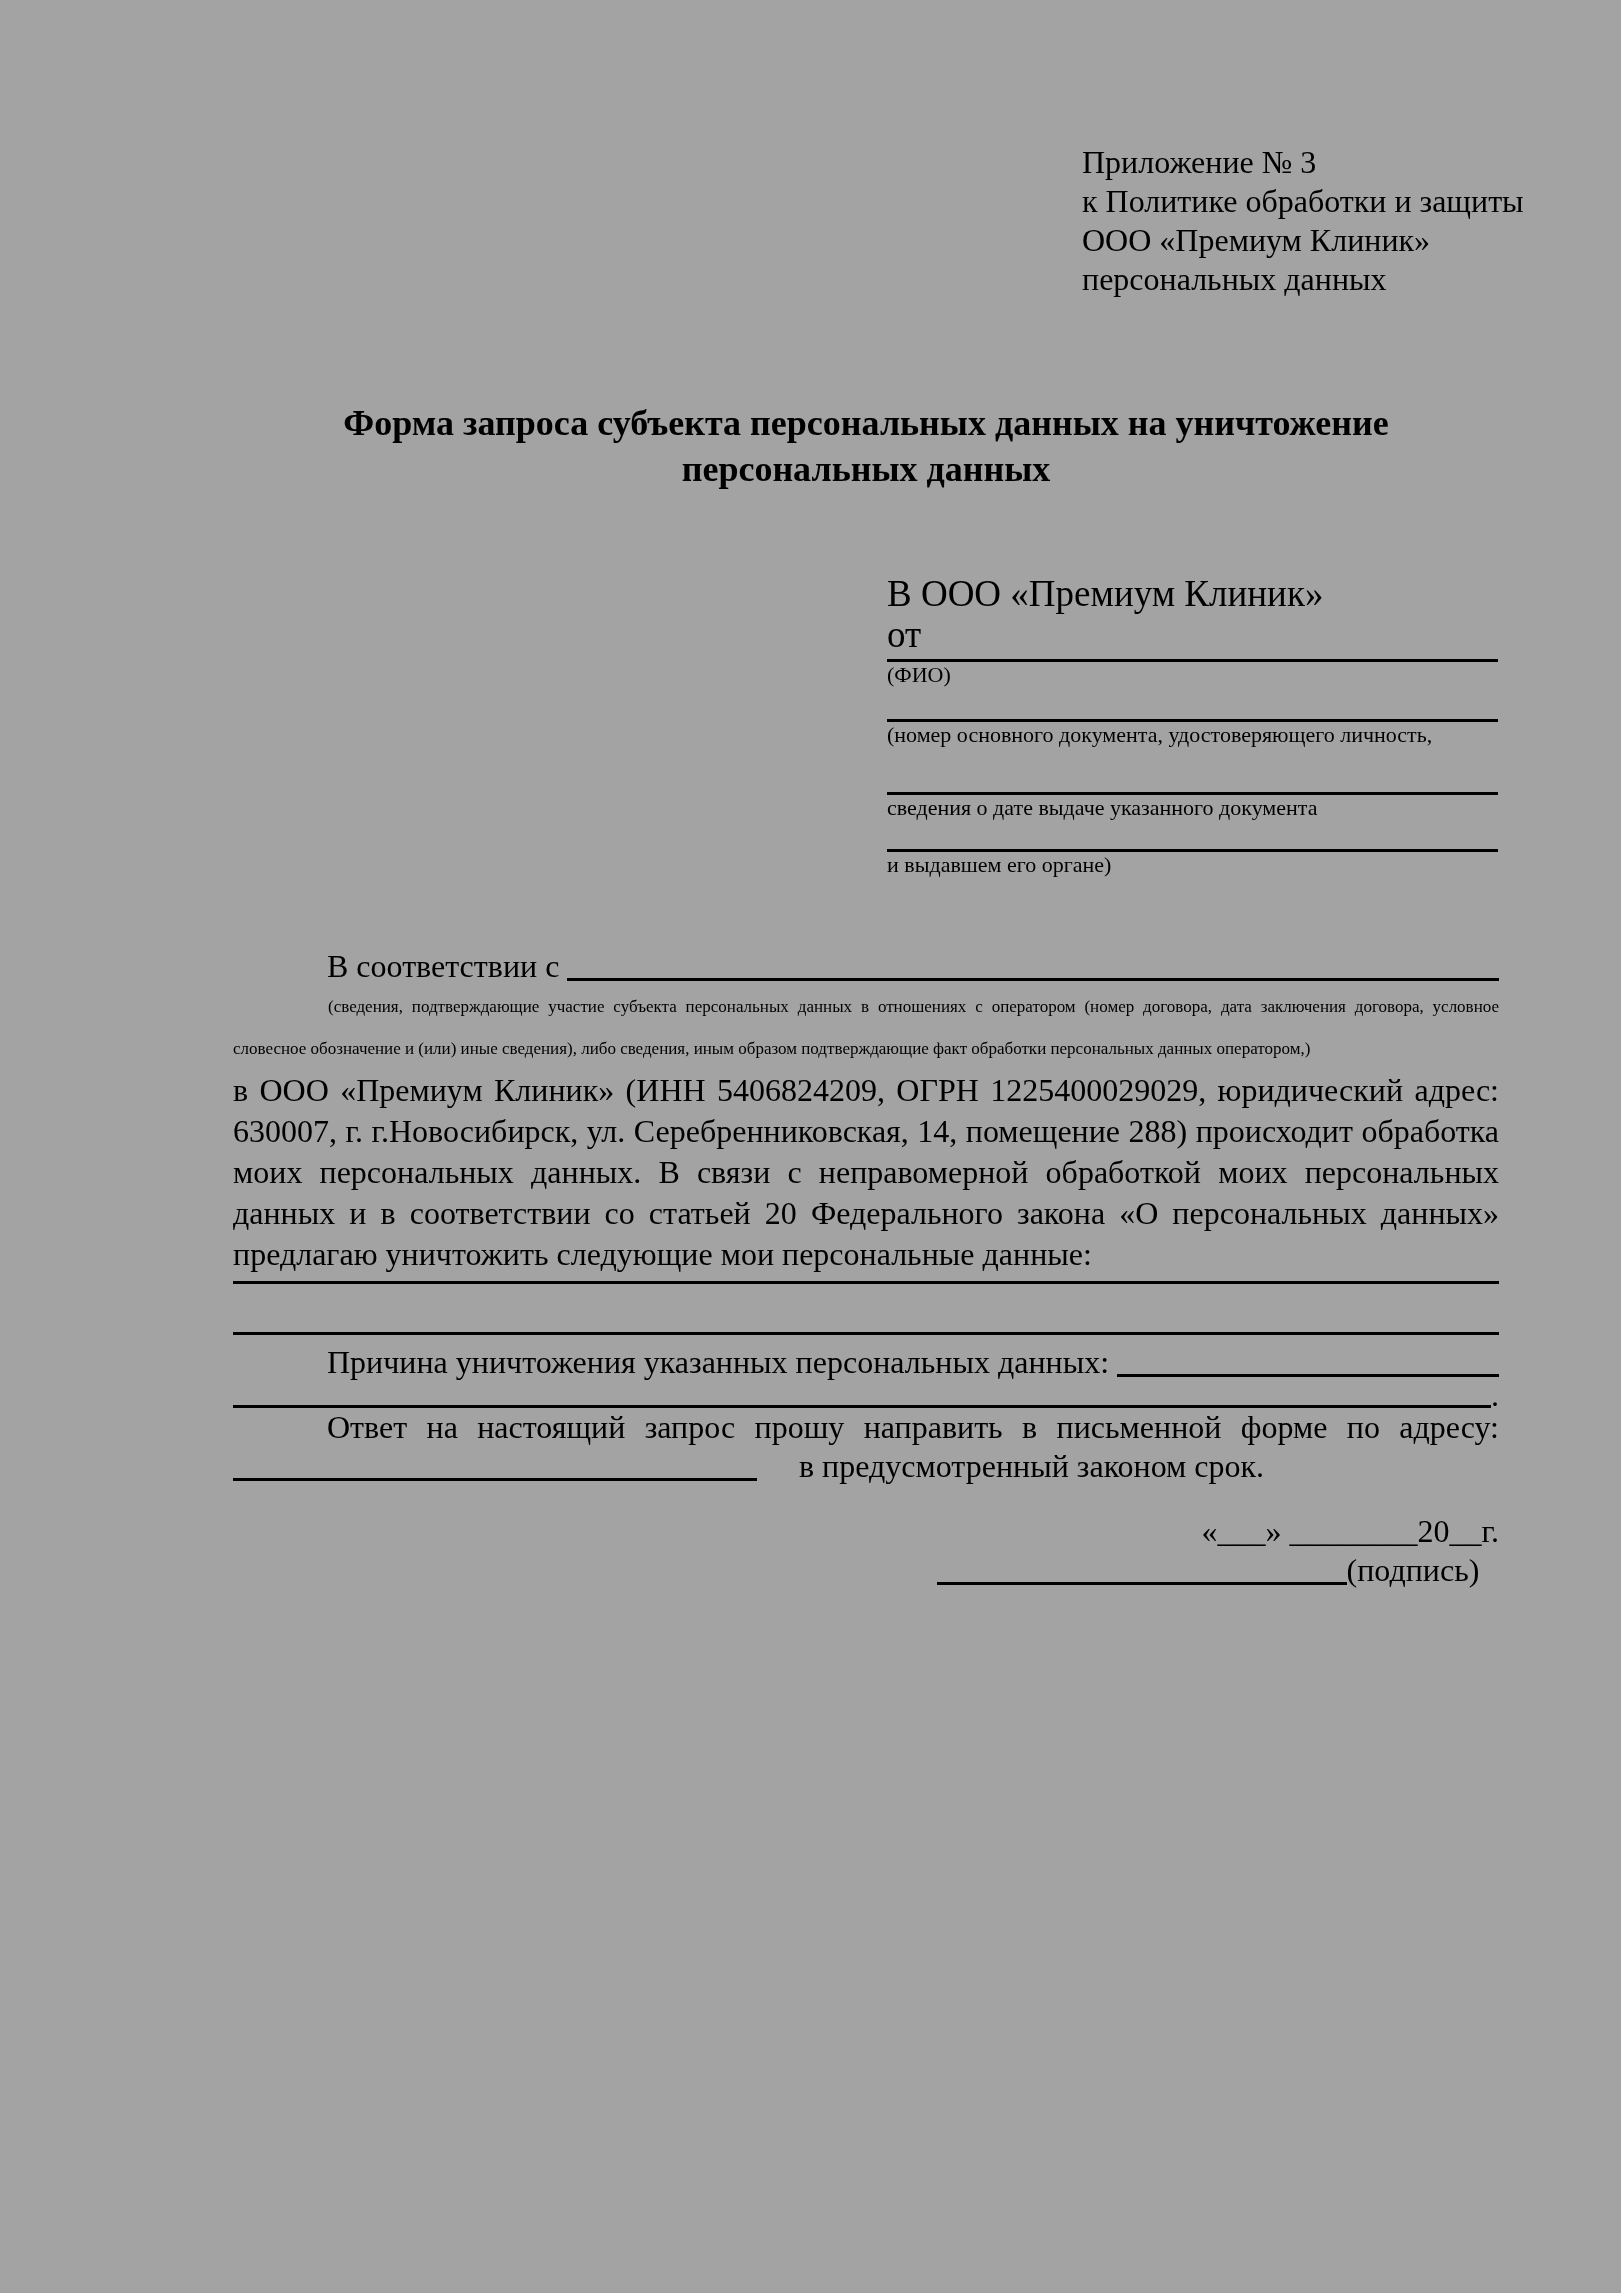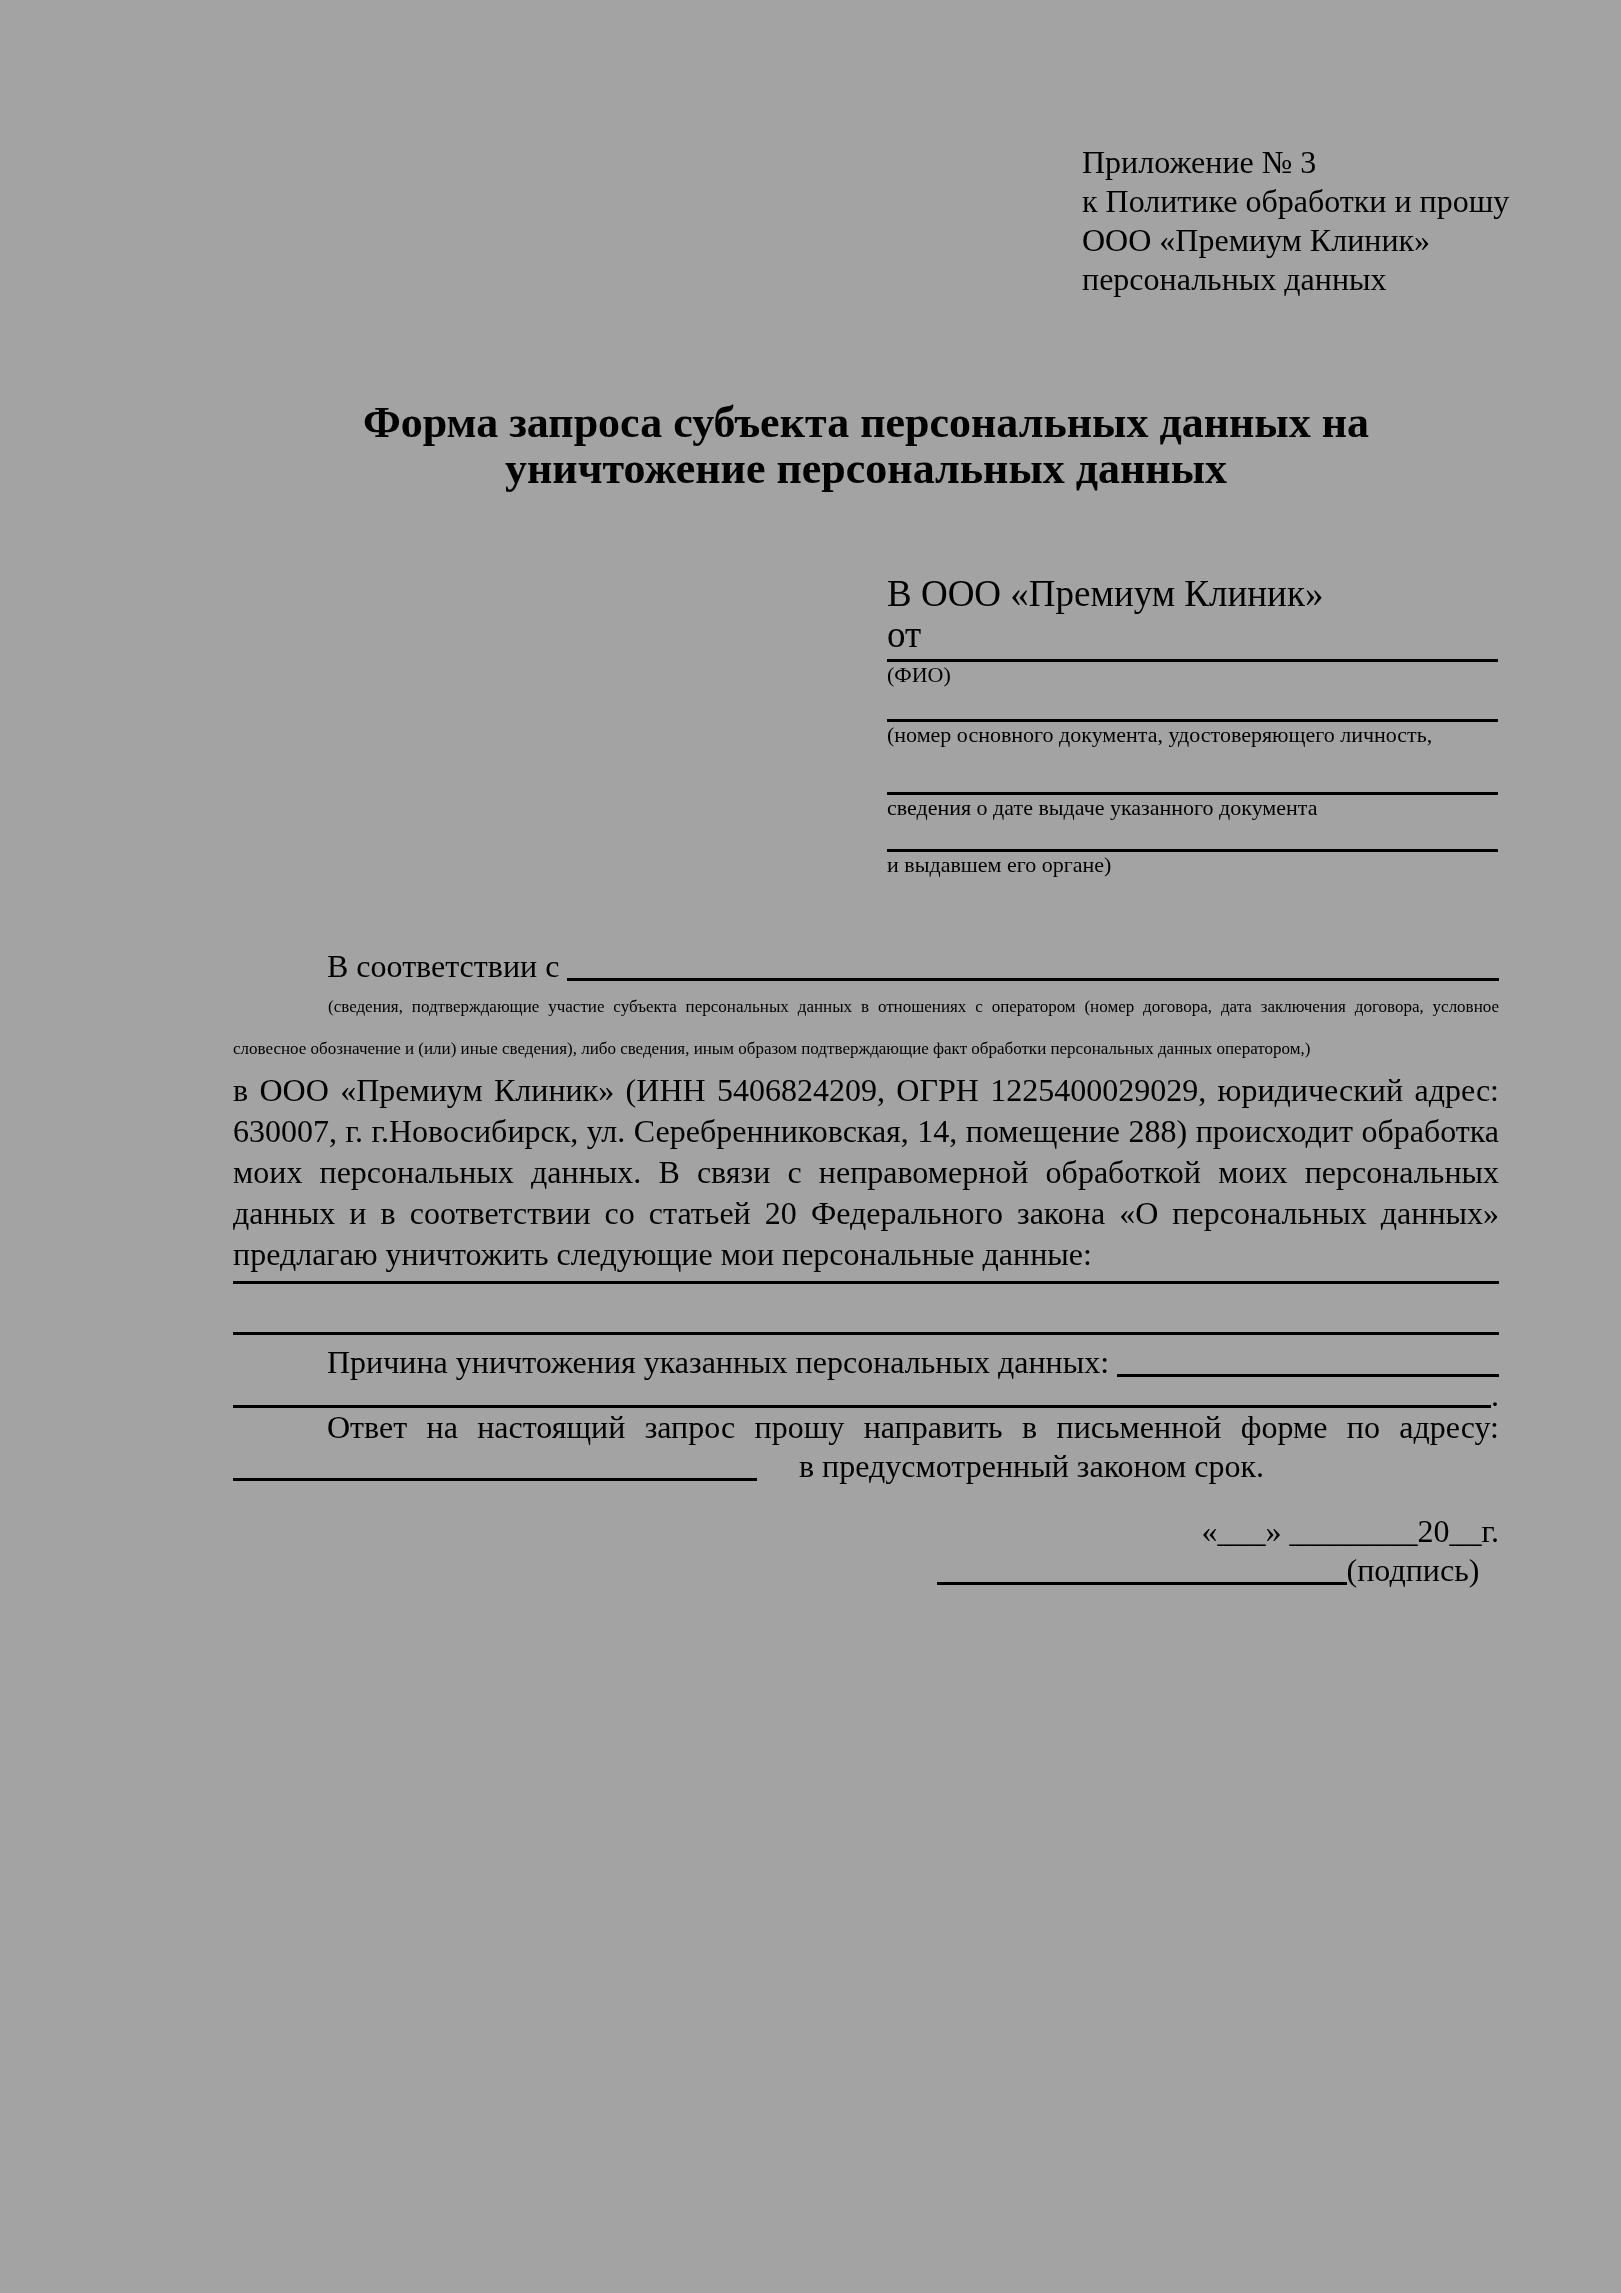--- a/index.html
+++ b/index.html
@@ -14,21 +14,21 @@
   }
   
   .appendix{
     position:absolute;top:143px;left:1082px;
     font-size:32px;line-height:39px;white-space:nowrap;
   }
   .appendix span{display:block;}
   
   .title{
     position:absolute;top:400px;left:233px;width:1266px;
-    font-size:44px;line-height:46px;font-weight:bold;text-align:center;
+    font-size:36px;line-height:46px;font-weight:bold;text-align:center;
   }
   
   .addressee{position:absolute;top:572px;left:887px;width:611px;}
   .addr-to{font-size:37px;line-height:43px;white-space:nowrap;}
   .addr-from{font-size:37px;line-height:39px;}
   .blank{border-bottom:3.9px solid #000;}
   .b1{height:4.9px;}
   .b2{height:31px;}
   .b3{height:43px;}
   .b4{height:27.4px;}
@@ -57,21 +57,21 @@
   .sig-blank{width:410px;border-bottom:3.9px solid #000;margin-bottom:4.9px;}
   .sig-cap{white-space:nowrap;}
 </style>
 </head>
 <body>
 
 <div class="page">
 
   <div class="appendix">
     <span>Приложение № 3</span>
-    <span>к Политике обработки и прошу</span>
+    <span>к Политике обработки и защиты</span>
     <span>ООО «Премиум Клиник»</span>
     <span>персональных данных</span>
   </div>
 
   <div class="title">Форма запроса субъекта персональных данных на уничтожение персональных данных</div>
 
   <div class="addressee">
     <div class="addr-to">В ООО «Премиум Клиник»</div>
     <div class="addr-from">от</div>
 

